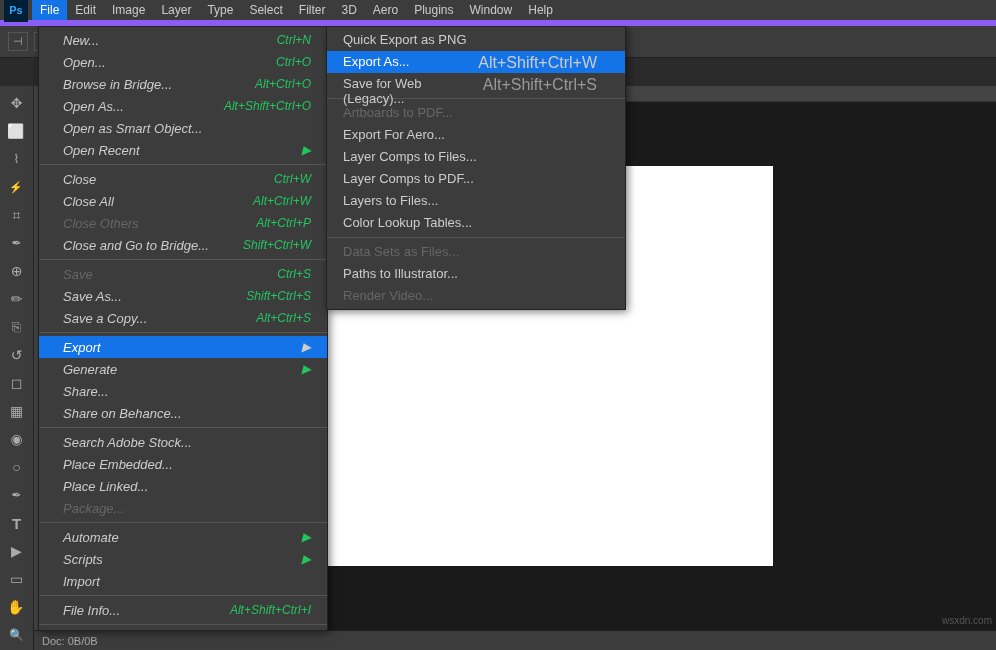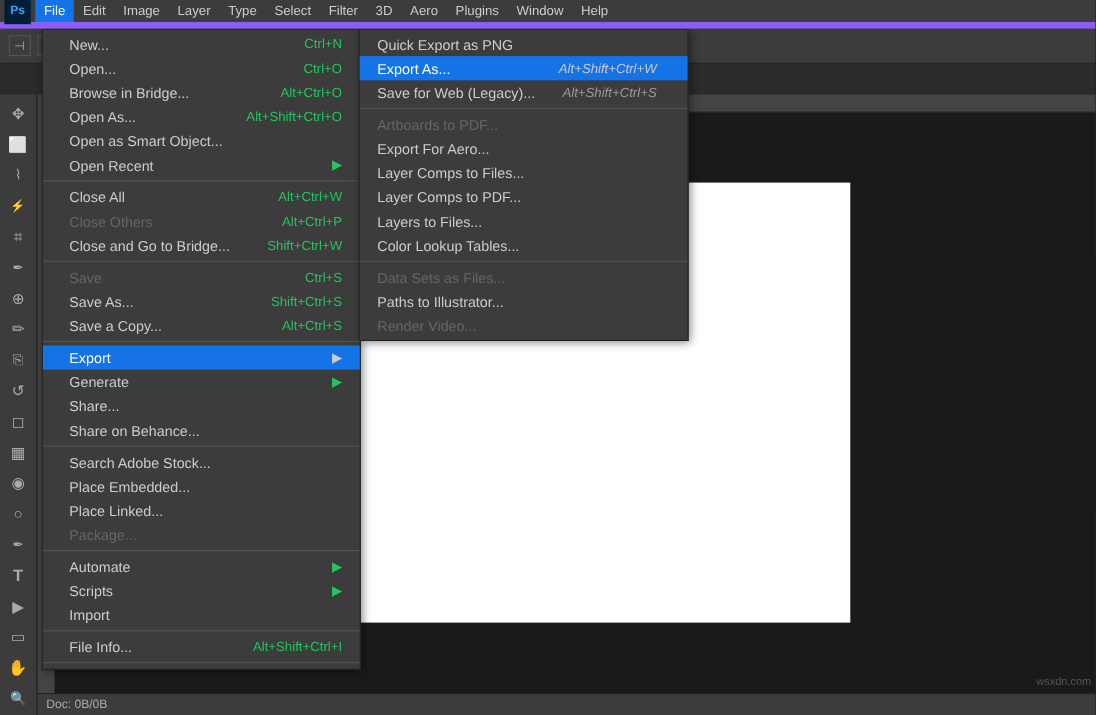--- a/index.html
+++ b/index.html
@@ -140,20 +140,21 @@
 
     .menu-item {
       display: flex;
       align-items: center;
       justify-content: space-between;
       padding: 3px 16px 3px 24px;
       color: #ccc;
       cursor: pointer;
       height: 22px;
       position: relative;
+      font-style: italic;
     }
     .menu-item.disabled {
       color: #666;
       cursor: default;
     }
     .menu-item.highlighted {
       background: #1473e6;
       color: #fff;
     }
     .menu-item .shortcut {
@@ -181,39 +182,37 @@
       width: 300px;
       background: #3c3c3c;
       border: 1px solid #222;
       box-shadow: 2px 2px 8px rgba(0,0,0,0.5);
       z-index: 700;
       padding: 2px 0;
     }
 
     .submenu-item {
       display: flex;
-      align-items: center;
       justify-content: space-between;
       padding: 3px 28px 3px 16px;
       color: #ccc;
       cursor: pointer;
       height: 22px;
     }
     .submenu-item.highlighted {
       background: #1473e6;
       color: #fff;
     }
     .submenu-item.disabled {
       color: #666;
       cursor: default;
     }
     .submenu-item .shortcut {
       color: #999;
-      font-size: 12px;
-      font-style: italic;
+      font-size: 16px;
     }
     .submenu-item.highlighted .shortcut {
       color: #ccc;
     }
     .submenu-separator {
       height: 1px;
       background: #555;
       margin: 3px 0;
     }
 
@@ -320,20 +319,24 @@
   <div class="menu-item">
     <span>Open as Smart Object...</span>
     <span class="shortcut"></span>
   </div>
   <div class="menu-item">
     <span>Open Recent</span>
     <span class="shortcut arrow">▶</span>
   </div>
   <div class="menu-separator"></div>
   <div class="menu-item">
+    <span>Close</span>
+    <span class="shortcut">Ctrl+W</span>
+  </div>
+  <div class="menu-item">
     <span>Close All</span>
     <span class="shortcut">Alt+Ctrl+W</span>
   </div>
   <div class="menu-item disabled">
     <span>Close Others</span>
     <span class="shortcut">Alt+Ctrl+P</span>
   </div>
   <div class="menu-item">
     <span>Close and Go to Bridge...</span>
     <span class="shortcut">Shift+Ctrl+W</span>

